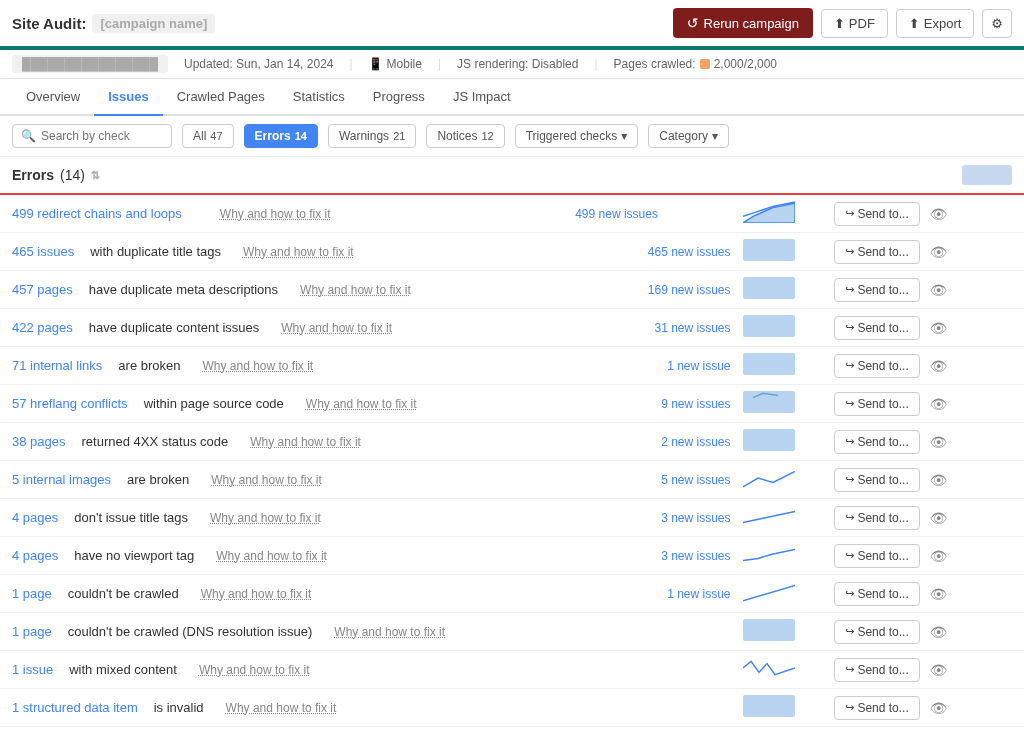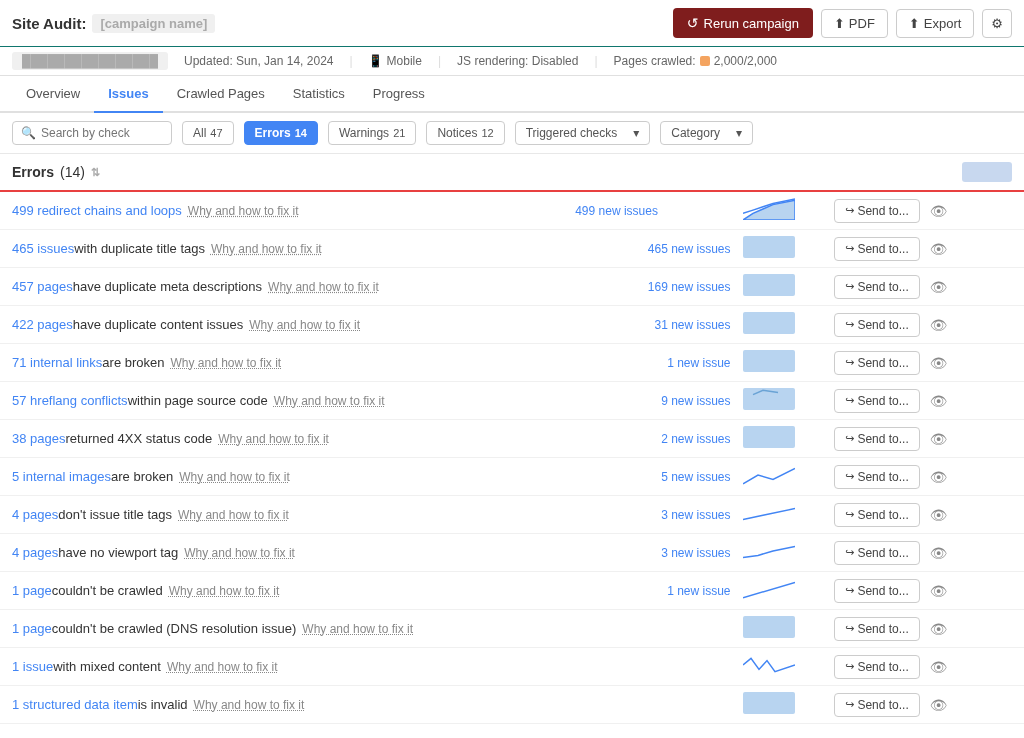--- a/index.html
+++ b/index.html
@@ -1,21 +1,21 @@
 <!DOCTYPE html>
 <html><head>
   <meta charset="utf-8">
   <style>
     * { box-sizing: border-box; margin: 0; padding: 0; }
     body { font-family: Arial, sans-serif; font-size: 13px; color: #333; background: #fff; width: 1024px; overflow-x: hidden; }
 
     
     .top-bar {
       display: flex; align-items: center; justify-content: space-between;
-      padding: 8px 12px; background: #fff; border-bottom: 1px solid #0f766e;
+      padding: 8px 12px; background: #fff; border-bottom: 4px solid #0f766e;
     }
     .site-audit-title { font-size: 15px; font-weight: bold; color: #333; display: flex; align-items: center; gap: 6px; }
     .site-audit-title span.campaign-name { color: #aaa; background: #f0f0f0; border-radius: 3px; padding: 2px 8px; font-size: 13px; }
     .top-bar-actions { display: flex; align-items: center; gap: 8px; }
     .btn-rerun { background: #7f1d1d; color: #fff; border: none; border-radius: 4px; padding: 7px 14px; font-size: 13px; cursor: pointer; display: flex; align-items: center; gap: 5px; }
     .btn-rerun:before { content: "↺"; font-size: 14px; }
     .btn-pdf, .btn-export { background: #fff; color: #444; border: 1px solid #ccc; border-radius: 4px; padding: 6px 12px; font-size: 13px; cursor: pointer; display: flex; align-items: center; gap: 4px; }
     .btn-gear { background: #fff; color: #444; border: 1px solid #ccc; border-radius: 4px; padding: 6px 8px; font-size: 13px; cursor: pointer; }
 
     
@@ -54,39 +54,39 @@
     .filter-pill {
       padding: 4px 10px; border-radius: 4px; border: 1px solid #ccc;
       font-size: 12px; cursor: pointer; background: #fff; color: #555;
       display: flex; align-items: center; gap: 4px;
     }
     .filter-pill.active-pill { background: #4285f4; color: #fff; border-color: #4285f4; font-weight: 600; }
     .filter-count { font-size: 11px; }
     .filter-dropdown {
       padding: 4px 10px; border-radius: 4px; border: 1px solid #ccc;
       font-size: 12px; cursor: pointer; background: #fff; color: #555;
-      display: flex; align-items: center; gap: 16px;
+      display: flex; align-items: center; gap: 4px;
     }
 
     
     .section-header {
       display: flex; align-items: center; justify-content: space-between;
       padding: 8px 12px; border-bottom: 2px solid #e84040;
     }
     .section-title { font-size: 14px; font-weight: bold; color: #333; display: flex; align-items: center; gap: 6px; }
     .section-title .count { font-weight: normal; color: #333; }
     .sort-icon { color: #aaa; font-size: 11px; cursor: pointer; }
     .section-right { display: flex; align-items: center; }
     .trend-header-icon { width: 50px; height: 20px; background: #b0c8e8; border-radius: 3px; opacity: 0.7; }
 
     
     .issues-table { width: 100%; border-collapse: collapse; }
     .issue-row { border-bottom: 1px solid #f0f0f0; }
     .issue-cell { padding: 9px 12px; vertical-align: middle; }
-    .issue-desc { display: flex; align-items: center; gap: 0; flex-wrap: wrap; font-size: 13px; }
+    .issue-desc { display: flex; align-items: center; gap: 16px; flex-wrap: wrap; font-size: 13px; }
     .issue-link { color: #4285f4; text-decoration: none; cursor: pointer; }
     .issue-text { color: #333; }
     .issue-why { color: #888; font-size: 12px; margin-left: 6px; text-decoration: underline dotted; cursor: pointer; }
     .issue-count { color: #4285f4; font-size: 12px; white-space: nowrap; text-align: right; min-width: 110px; padding-right: 8px; }
     .action-cell { white-space: nowrap; padding: 6px 8px; }
     .btn-send { background: #fff; border: 1px solid #ccc; border-radius: 4px; padding: 4px 10px; font-size: 12px; cursor: pointer; color: #444; display: flex; align-items: center; gap: 3px; }
     .btn-view { background: none; border: none; cursor: pointer; color: #888; font-size: 14px; padding: 4px 6px; }
 
     
     .sparkline-cell { width: 60px; }
@@ -137,20 +137,21 @@
     <span>2,000/2,000</span>
   </span>
 </div>
 
 <div class="nav-tabs">
   <div class="nav-tab">Overview</div>
   <div class="nav-tab active">Issues</div>
   <div class="nav-tab">Crawled Pages</div>
   <div class="nav-tab">Statistics</div>
   <div class="nav-tab">Progress</div>
+  <div class="nav-tab">JS Impact</div>
 </div>
 
 <div class="filter-bar">
   <div class="search-box">
     <span class="search-icon">🔍</span>
     <input type="text" placeholder="Search by check" style="">
   </div>
   <div class="filter-pill">
     <span>All</span>
     <span class="filter-count">47</span>

